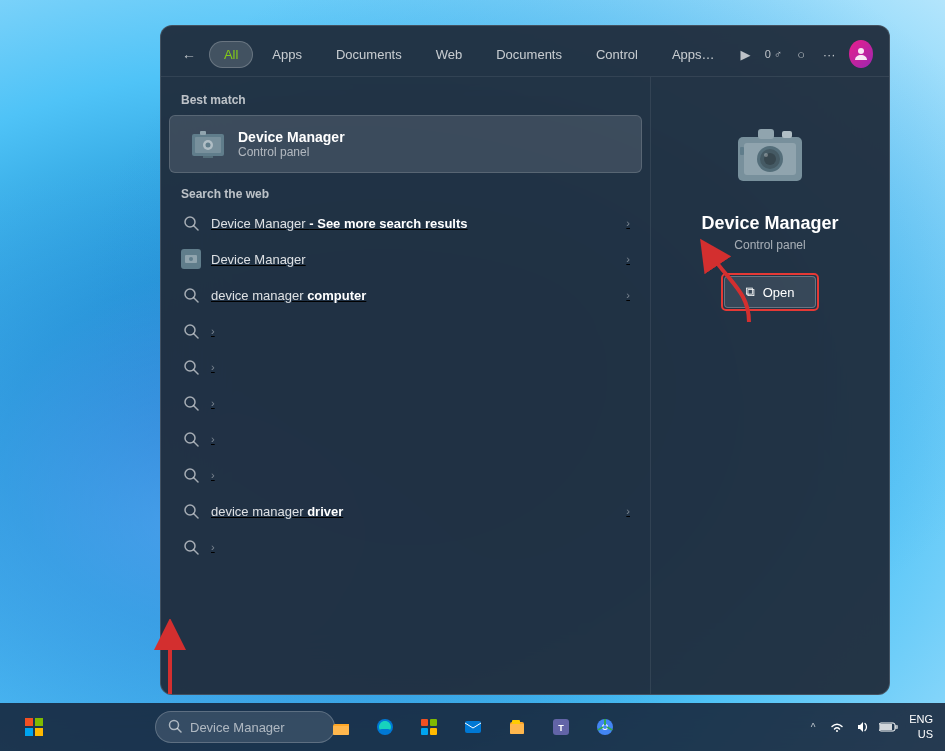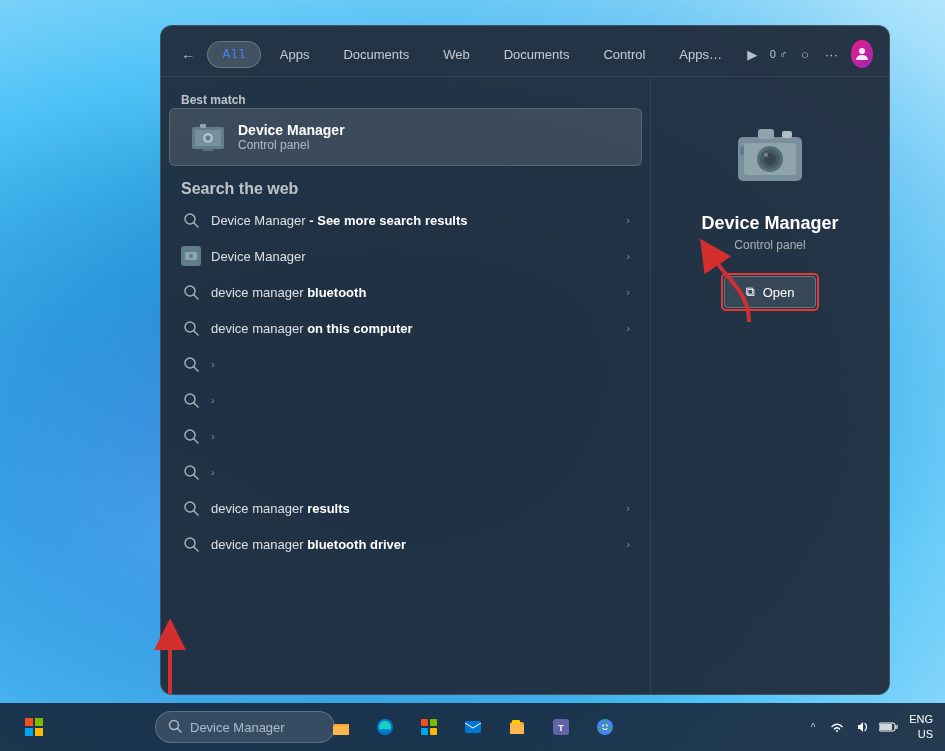--- a/index.html
+++ b/index.html
@@ -151,23 +151,22 @@
       border-radius: 16px;
       font-size: 13px;
       color: rgba(255,255,255,0.75);
       cursor: pointer;
       border: 1px solid transparent;
       white-space: nowrap;
     }
 
     .nav-tab.active {
       background: rgba(255,255,255,0.15);
-      color: #3b82f6;
+      color: #84cc16;
       border-color: rgba(255,255,255,0.2);
-      font-family: Liberation Mono, monospace;
     }
 
     .nav-tab-icon {
       width: 28px;
       height: 28px;
       display: flex;
       align-items: center;
       justify-content: center;
       color: rgba(255,255,255,0.7);
       cursor: pointer;
@@ -199,21 +198,21 @@
       width: 490px;
       padding: 16px 0;
       overflow-y: auto;
       border-right: 1px solid rgba(255,255,255,0.08);
     }
 
     .section-label {
       font-size: 12px;
       font-weight: 600;
       color: rgba(255,255,255,0.7);
-      padding: 0 20px 1px 20px;
+      padding: 0 20px 8px 20px;
     }
 
     
     .best-match-item {
       display: flex;
       align-items: center;
       padding: 10px 20px;
       margin: 0 8px;
       border-radius: 6px;
       background: rgba(255,255,255,0.12);
@@ -240,35 +239,36 @@
       color: #fff;
     }
 
     .best-match-sub {
       font-size: 12px;
       color: rgba(255,255,255,0.6);
     }
 
     
     .web-section-label {
-      font-size: 16px;
+      font-size: 12px;
       font-weight: 600;
       color: rgba(255,255,255,0.7);
       padding: 14px 20px 4px 20px;
     }
 
     
     .result-item {
       display: flex;
       align-items: center;
       padding: 8px 16px;
       cursor: pointer;
       margin: 0 4px;
       border-radius: 4px;
       gap: 10px;
+      text-decoration: underline;
     }
 
     .result-icon {
       width: 20px;
       height: 20px;
       display: flex;
       align-items: center;
       justify-content: center;
       flex-shrink: 0;
       color: rgba(255,255,255,0.6);
@@ -460,94 +460,92 @@
         <div class="result-chevron">›</div>
       </div>
 
       <div class="result-item">
         <div class="result-icon">
           <svg width="16" height="16" viewBox="0 0 16 16" fill="none">
             <circle cx="7" cy="7" r="5" stroke="rgba(255,255,255,0.6)" stroke-width="1.5" fill="none"></circle>
             <line x1="11" y1="11" x2="15" y2="15" stroke="rgba(255,255,255,0.6)" stroke-width="1.5" stroke-linecap="round"></line>
           </svg>
         </div>
-        <div class="result-text">device manager <span class="bold">bluetooth</span></div>
-        <div class="result-chevron">›</div>
-      </div>
-
-      <div class="result-item">
-        <div class="result-icon">
-          <svg width="16" height="16" viewBox="0 0 16 16" fill="none">
-            <circle cx="7" cy="7" r="5" stroke="rgba(255,255,255,0.6)" stroke-width="1.5" fill="none"></circle>
-            <line x1="11" y1="11" x2="15" y2="15" stroke="rgba(255,255,255,0.6)" stroke-width="1.5" stroke-linecap="round"></line>
-          </svg>
-        </div>
-        <div class="result-text">device manager <span class="bold">on this computer</span></div>
-        <div class="result-chevron">›</div>
-      </div>
-
-      <div class="result-item">
-        <div class="result-icon">
-          <svg width="16" height="16" viewBox="0 0 16 16" fill="none">
-            <circle cx="7" cy="7" r="5" stroke="rgba(255,255,255,0.6)" stroke-width="1.5" fill="none"></circle>
-            <line x1="11" y1="11" x2="15" y2="15" stroke="rgba(255,255,255,0.6)" stroke-width="1.5" stroke-linecap="round"></line>
-          </svg>
-        </div>
-        <div class="result-chevron">›</div>
-      </div>
-
-      <div class="result-item">
-        <div class="result-icon">
-          <svg width="16" height="16" viewBox="0 0 16 16" fill="none">
-            <circle cx="7" cy="7" r="5" stroke="rgba(255,255,255,0.6)" stroke-width="1.5" fill="none"></circle>
-            <line x1="11" y1="11" x2="15" y2="15" stroke="rgba(255,255,255,0.6)" stroke-width="1.5" stroke-linecap="round"></line>
-          </svg>
-        </div>
-        <div class="result-chevron">›</div>
-      </div>
-
-      <div class="result-item">
-        <div class="result-icon">
-          <svg width="16" height="16" viewBox="0 0 16 16" fill="none">
-            <circle cx="7" cy="7" r="5" stroke="rgba(255,255,255,0.6)" stroke-width="1.5" fill="none"></circle>
-            <line x1="11" y1="11" x2="15" y2="15" stroke="rgba(255,255,255,0.6)" stroke-width="1.5" stroke-linecap="round"></line>
-          </svg>
-        </div>
-        <div class="result-chevron">›</div>
-      </div>
-
-      <div class="result-item">
-        <div class="result-icon">
-          <svg width="16" height="16" viewBox="0 0 16 16" fill="none">
-            <circle cx="7" cy="7" r="5" stroke="rgba(255,255,255,0.6)" stroke-width="1.5" fill="none"></circle>
-            <line x1="11" y1="11" x2="15" y2="15" stroke="rgba(255,255,255,0.6)" stroke-width="1.5" stroke-linecap="round"></line>
-          </svg>
-        </div>
-        <div class="result-chevron">›</div>
-      </div>
-
-      <div class="result-item">
-        <div class="result-icon">
-          <svg width="16" height="16" viewBox="0 0 16 16" fill="none">
-            <circle cx="7" cy="7" r="5" stroke="rgba(255,255,255,0.6)" stroke-width="1.5" fill="none"></circle>
-            <line x1="11" y1="11" x2="15" y2="15" stroke="rgba(255,255,255,0.6)" stroke-width="1.5" stroke-linecap="round"></line>
-          </svg>
-        </div>
-        <div class="result-text">device manager <span class="bold">results</span></div>
-        <div class="result-chevron">›</div>
-      </div>
-
-      <div class="result-item">
-        <div class="result-icon">
-          <svg width="16" height="16" viewBox="0 0 16 16" fill="none">
-            <circle cx="7" cy="7" r="5" stroke="rgba(255,255,255,0.6)" stroke-width="1.5" fill="none"></circle>
-            <line x1="11" y1="11" x2="15" y2="15" stroke="rgba(255,255,255,0.6)" stroke-width="1.5" stroke-linecap="round"></line>
-          </svg>
-        </div>
-        <div class="result-text">device manager <span class="bold">bluetooth driver</span></div>
+        <div class="result-text">device manager <span class="bold">computer</span></div>
+        <div class="result-chevron">›</div>
+      </div>
+
+      <div class="result-item">
+        <div class="result-icon">
+          <svg width="16" height="16" viewBox="0 0 16 16" fill="none">
+            <circle cx="7" cy="7" r="5" stroke="rgba(255,255,255,0.6)" stroke-width="1.5" fill="none"></circle>
+            <line x1="11" y1="11" x2="15" y2="15" stroke="rgba(255,255,255,0.6)" stroke-width="1.5" stroke-linecap="round"></line>
+          </svg>
+        </div>
+        <div class="result-chevron">›</div>
+      </div>
+
+      <div class="result-item">
+        <div class="result-icon">
+          <svg width="16" height="16" viewBox="0 0 16 16" fill="none">
+            <circle cx="7" cy="7" r="5" stroke="rgba(255,255,255,0.6)" stroke-width="1.5" fill="none"></circle>
+            <line x1="11" y1="11" x2="15" y2="15" stroke="rgba(255,255,255,0.6)" stroke-width="1.5" stroke-linecap="round"></line>
+          </svg>
+        </div>
+        <div class="result-chevron">›</div>
+      </div>
+
+      <div class="result-item">
+        <div class="result-icon">
+          <svg width="16" height="16" viewBox="0 0 16 16" fill="none">
+            <circle cx="7" cy="7" r="5" stroke="rgba(255,255,255,0.6)" stroke-width="1.5" fill="none"></circle>
+            <line x1="11" y1="11" x2="15" y2="15" stroke="rgba(255,255,255,0.6)" stroke-width="1.5" stroke-linecap="round"></line>
+          </svg>
+        </div>
+        <div class="result-chevron">›</div>
+      </div>
+
+      <div class="result-item">
+        <div class="result-icon">
+          <svg width="16" height="16" viewBox="0 0 16 16" fill="none">
+            <circle cx="7" cy="7" r="5" stroke="rgba(255,255,255,0.6)" stroke-width="1.5" fill="none"></circle>
+            <line x1="11" y1="11" x2="15" y2="15" stroke="rgba(255,255,255,0.6)" stroke-width="1.5" stroke-linecap="round"></line>
+          </svg>
+        </div>
+        <div class="result-chevron">›</div>
+      </div>
+
+      <div class="result-item">
+        <div class="result-icon">
+          <svg width="16" height="16" viewBox="0 0 16 16" fill="none">
+            <circle cx="7" cy="7" r="5" stroke="rgba(255,255,255,0.6)" stroke-width="1.5" fill="none"></circle>
+            <line x1="11" y1="11" x2="15" y2="15" stroke="rgba(255,255,255,0.6)" stroke-width="1.5" stroke-linecap="round"></line>
+          </svg>
+        </div>
+        <div class="result-chevron">›</div>
+      </div>
+
+      <div class="result-item">
+        <div class="result-icon">
+          <svg width="16" height="16" viewBox="0 0 16 16" fill="none">
+            <circle cx="7" cy="7" r="5" stroke="rgba(255,255,255,0.6)" stroke-width="1.5" fill="none"></circle>
+            <line x1="11" y1="11" x2="15" y2="15" stroke="rgba(255,255,255,0.6)" stroke-width="1.5" stroke-linecap="round"></line>
+          </svg>
+        </div>
+        <div class="result-text">device manager <span class="bold">driver</span></div>
+        <div class="result-chevron">›</div>
+      </div>
+
+      <div class="result-item">
+        <div class="result-icon">
+          <svg width="16" height="16" viewBox="0 0 16 16" fill="none">
+            <circle cx="7" cy="7" r="5" stroke="rgba(255,255,255,0.6)" stroke-width="1.5" fill="none"></circle>
+            <line x1="11" y1="11" x2="15" y2="15" stroke="rgba(255,255,255,0.6)" stroke-width="1.5" stroke-linecap="round"></line>
+          </svg>
+        </div>
         <div class="result-chevron">›</div>
       </div>
 
     </div>
 
     <div class="right-panel">
       <div class="right-app-icon">
         <svg width="80" height="80" viewBox="0 0 80 80">
 
           <rect x="8" y="20" width="64" height="44" rx="5" fill="#78909c"></rect>

